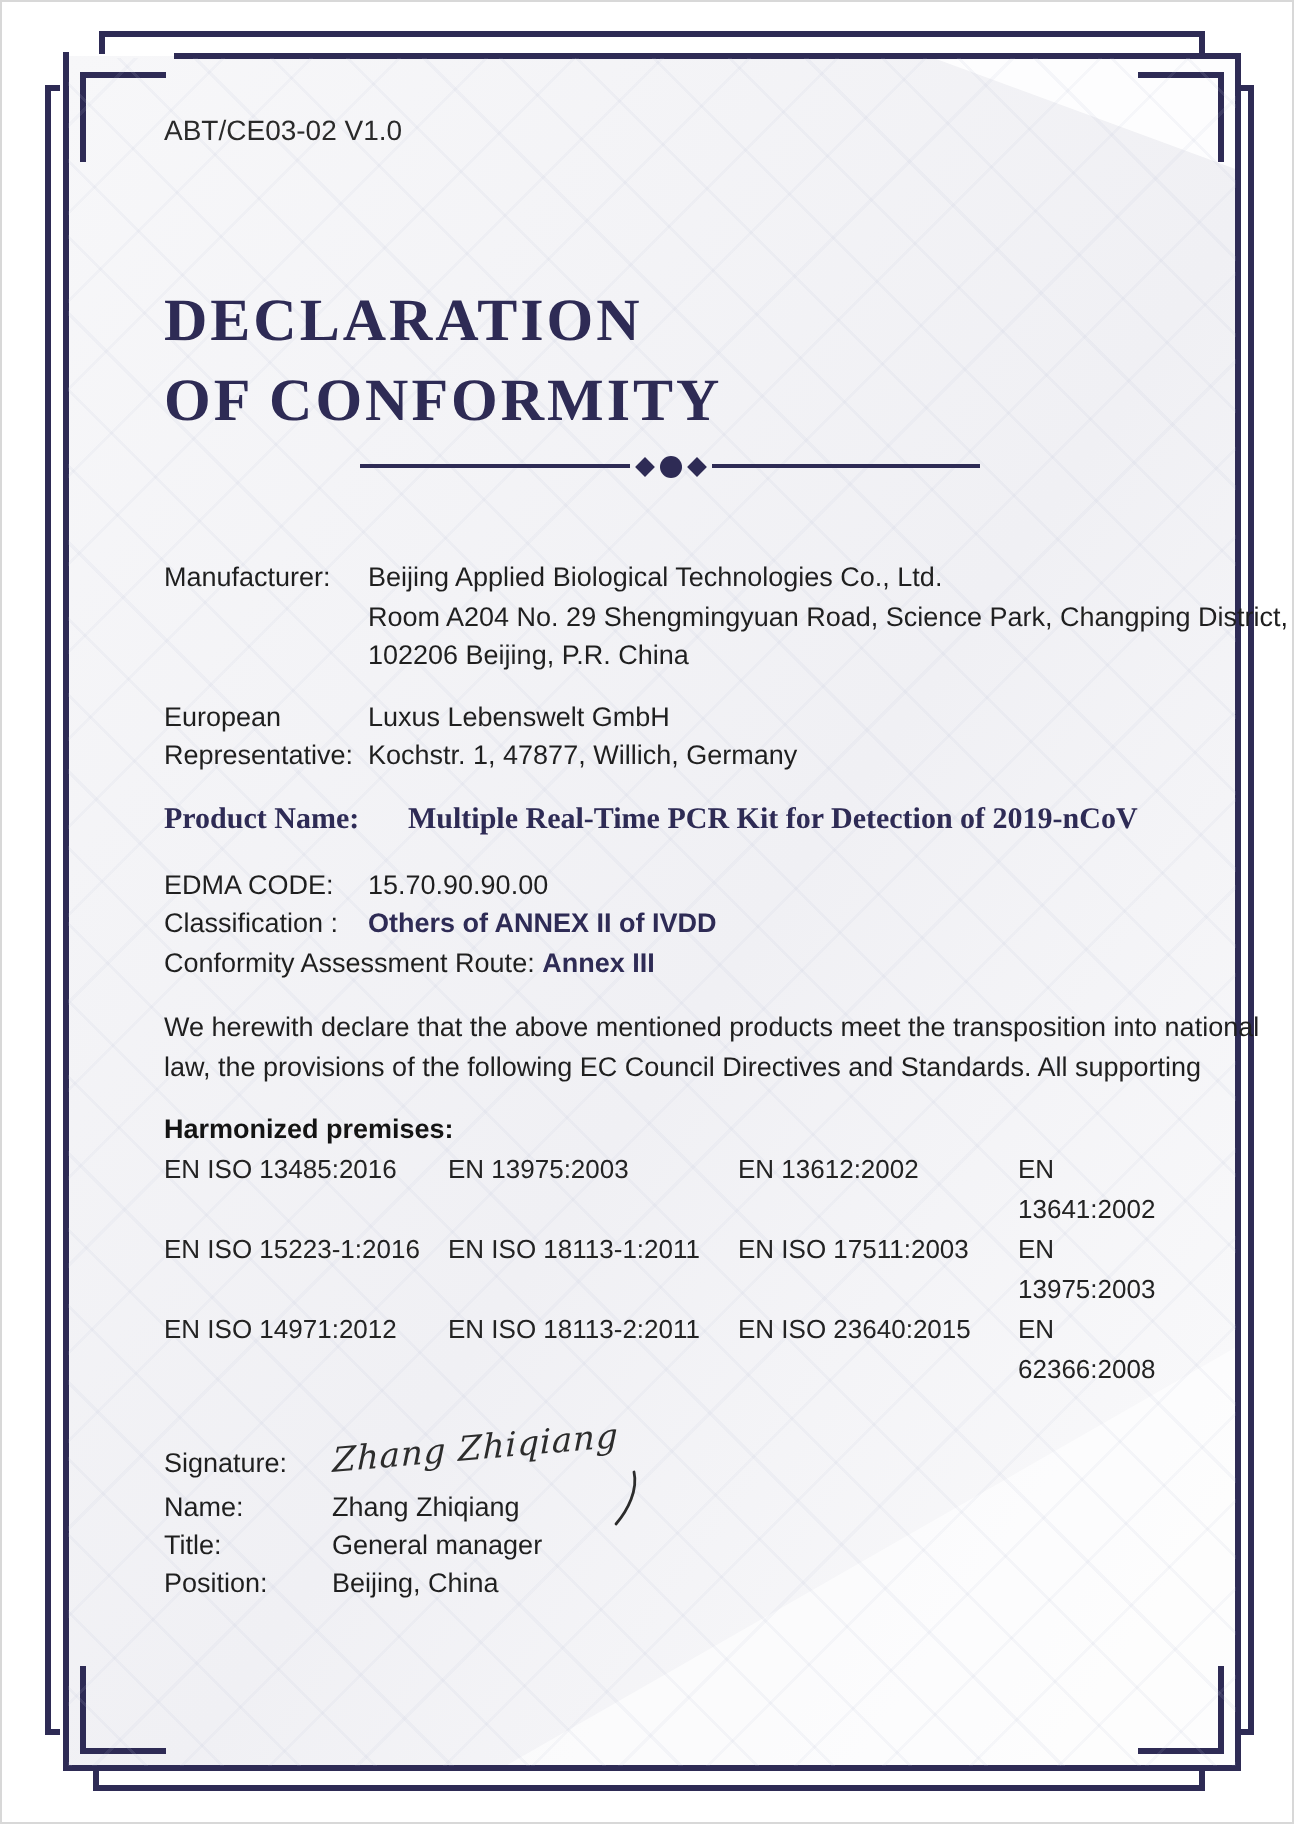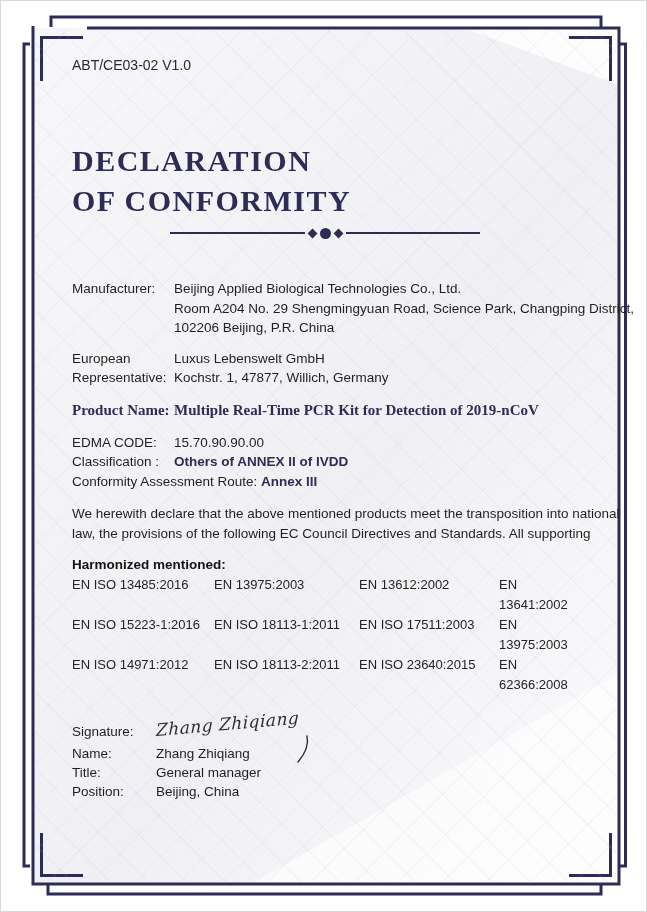--- a/index.html
+++ b/index.html
@@ -28,21 +28,21 @@
     left: 33px; top: 28px;
     width: 584px; height: 854px;
     background:
       repeating-linear-gradient(45deg,  rgba(186,192,214,0.12) 0 1.5px, transparent 1.5px 27px),
       repeating-linear-gradient(-45deg, rgba(186,192,214,0.10) 0 1.5px, transparent 1.5px 31px);
     pointer-events: none;
   }
 
   .content {
     position: absolute;
-    left: 71px; top: 0;
+    left: 81px; top: 0;
     width: 506px;
     color: #1f1f1f;
     font-size: 13.5px;
     line-height: 19.5px;
   }
 
   .doc-code { margin-top: 56px; font-size: 14px; color: #2a2a2a; line-height: 16px; }
 
   .title {
     margin-top: 68px;
@@ -71,21 +71,21 @@
     width: 11px; height: 11px; background: #2e2b55;
     border-radius: 50%; flex: none;
   }
 
   .fields { margin-top: 40px; }
   .grid-row { display: grid; grid-template-columns: 102px 1fr; }
   .nowrap { white-space: nowrap; }
 
   .row-manufacturer { }
   .row-eurep   { margin-top: 11px; }
-  .row-product { margin-top: 12px; }
+  .row-product { margin-top: 12px; gap: 20px; }
   .row-edma    { margin-top: 13px; }
   .row-class   { }
 
   .serif-navy {
     font-family: "Liberation Serif", serif;
     font-weight: bold;
     color: #2e2b55;
     font-size: 15px;
     line-height: 20px;
   }
@@ -216,21 +216,21 @@
 
     </div>
 
     <div class="declaration">
       <div class="nowrap">We herewith declare that the above mentioned products meet the transposition into national</div>
       <div class="nowrap">law, the provisions of the following EC Council Directives and Standards. All supporting</div>
     </div>
 
 
     <div class="standards">
-      <div class="heading-bold">Harmonized mentioned:</div>
+      <div class="heading-bold">Harmonized premises:</div>
       <div class="standards-grid">
         <div>EN ISO 13485:2016</div>
         <div>EN 13975:2003</div>
         <div>EN 13612:2002</div>
         <div>EN 13641:2002</div>
         <div>EN ISO 15223-1:2016</div>
         <div>EN ISO 18113-1:2011</div>
         <div>EN ISO 17511:2003</div>
         <div>EN 13975:2003</div>
         <div>EN ISO 14971:2012</div>

